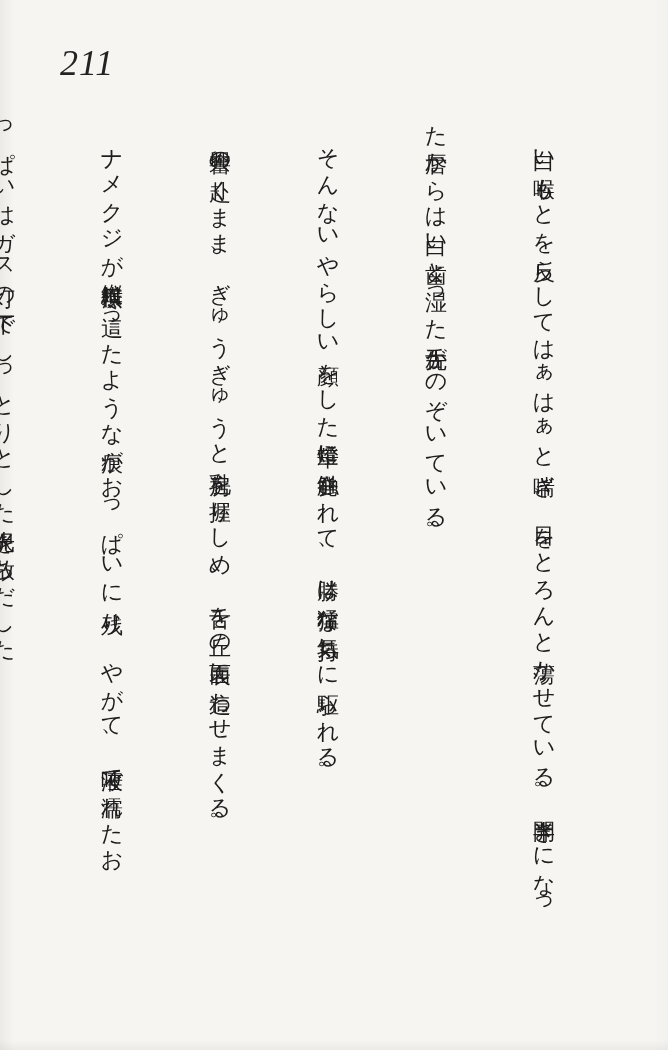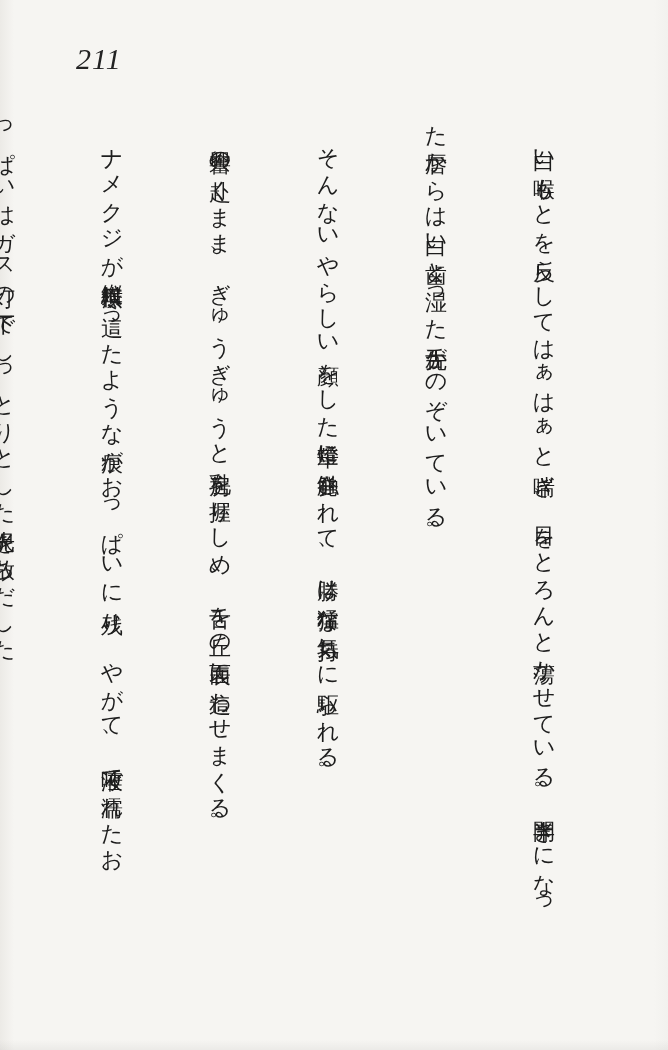--- a/index.html
+++ b/index.html
@@ -25,22 +25,22 @@
     content: "";
     position: absolute;
     left: 0; right: 0; bottom: 0;
     height: 10px;
     background: linear-gradient(180deg, rgba(0,0,0,0) 0%, rgba(0,0,0,0.045) 100%);
     pointer-events: none;
   }
   .page-number {
     position: absolute;
     top: 42px;
-    left: 76px;
-    font-size: 30px;
+    left: 60px;
+    font-size: 36px;
     font-style: italic;
     letter-spacing: 1px;
     color: #232323;
   }
   .text-block {
     position: absolute;
     top: 110px;
     right: 34px;
     height: 912px;
     writing-mode: vertical-rl;

